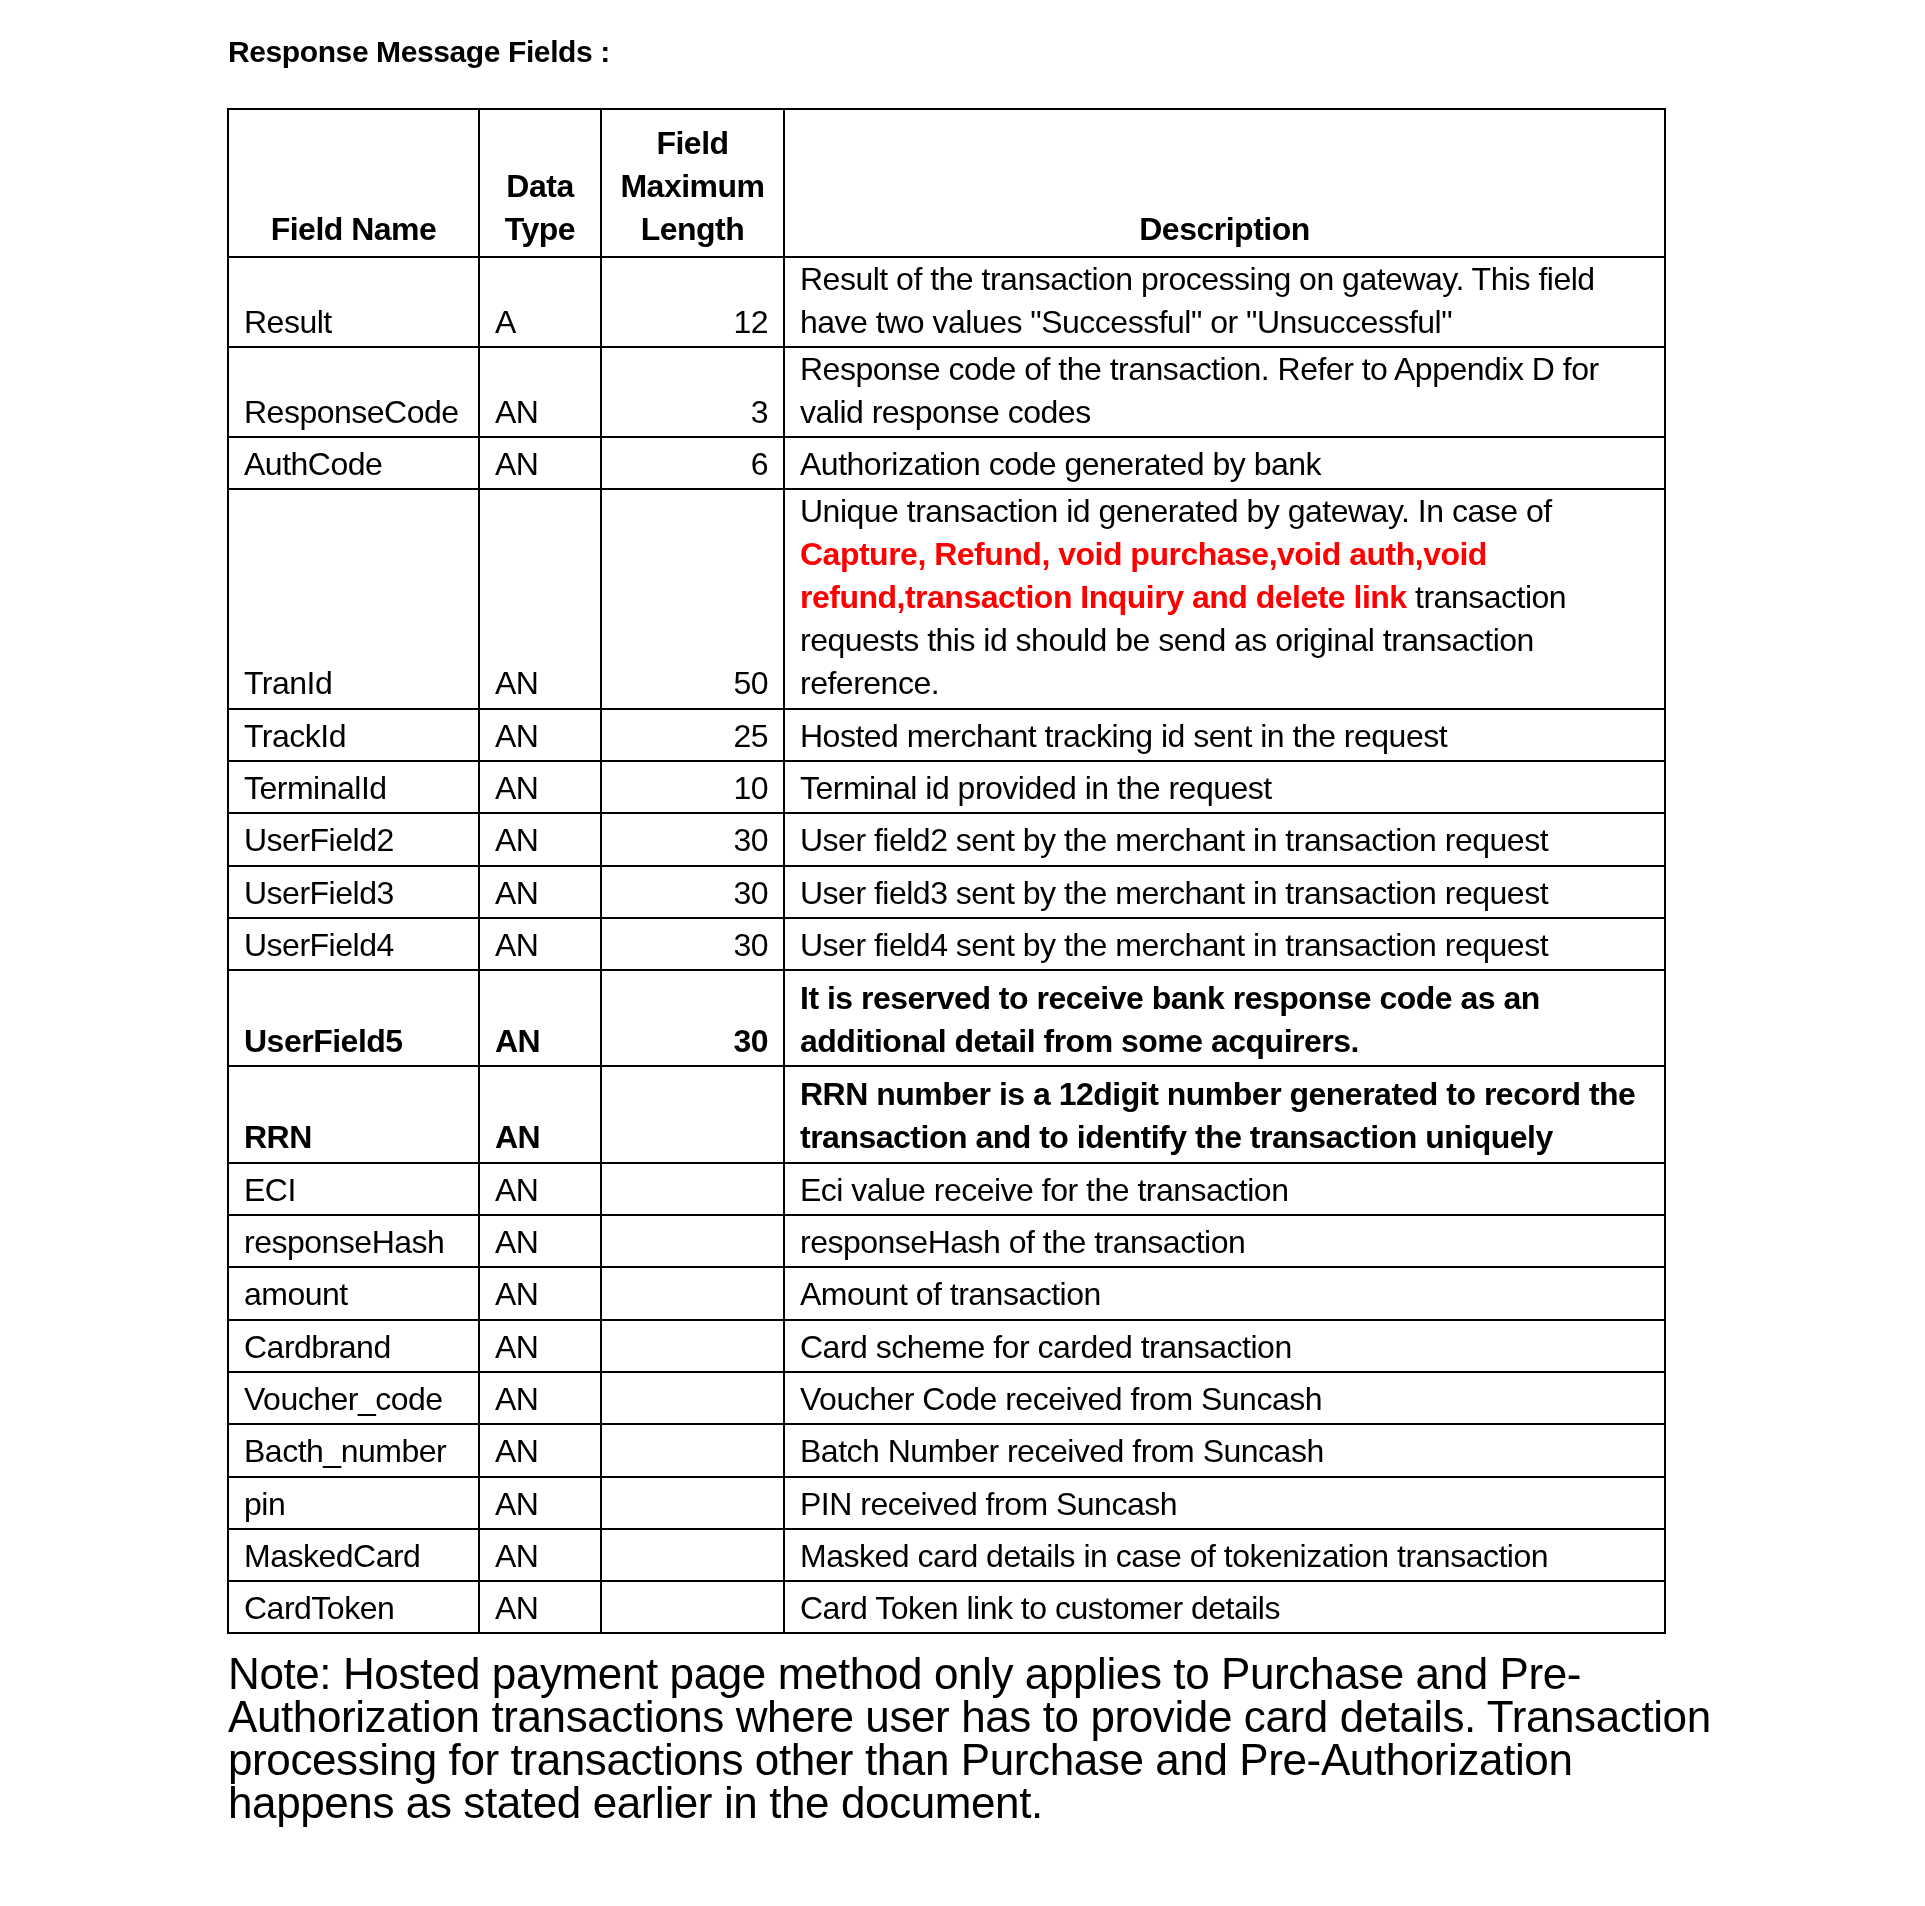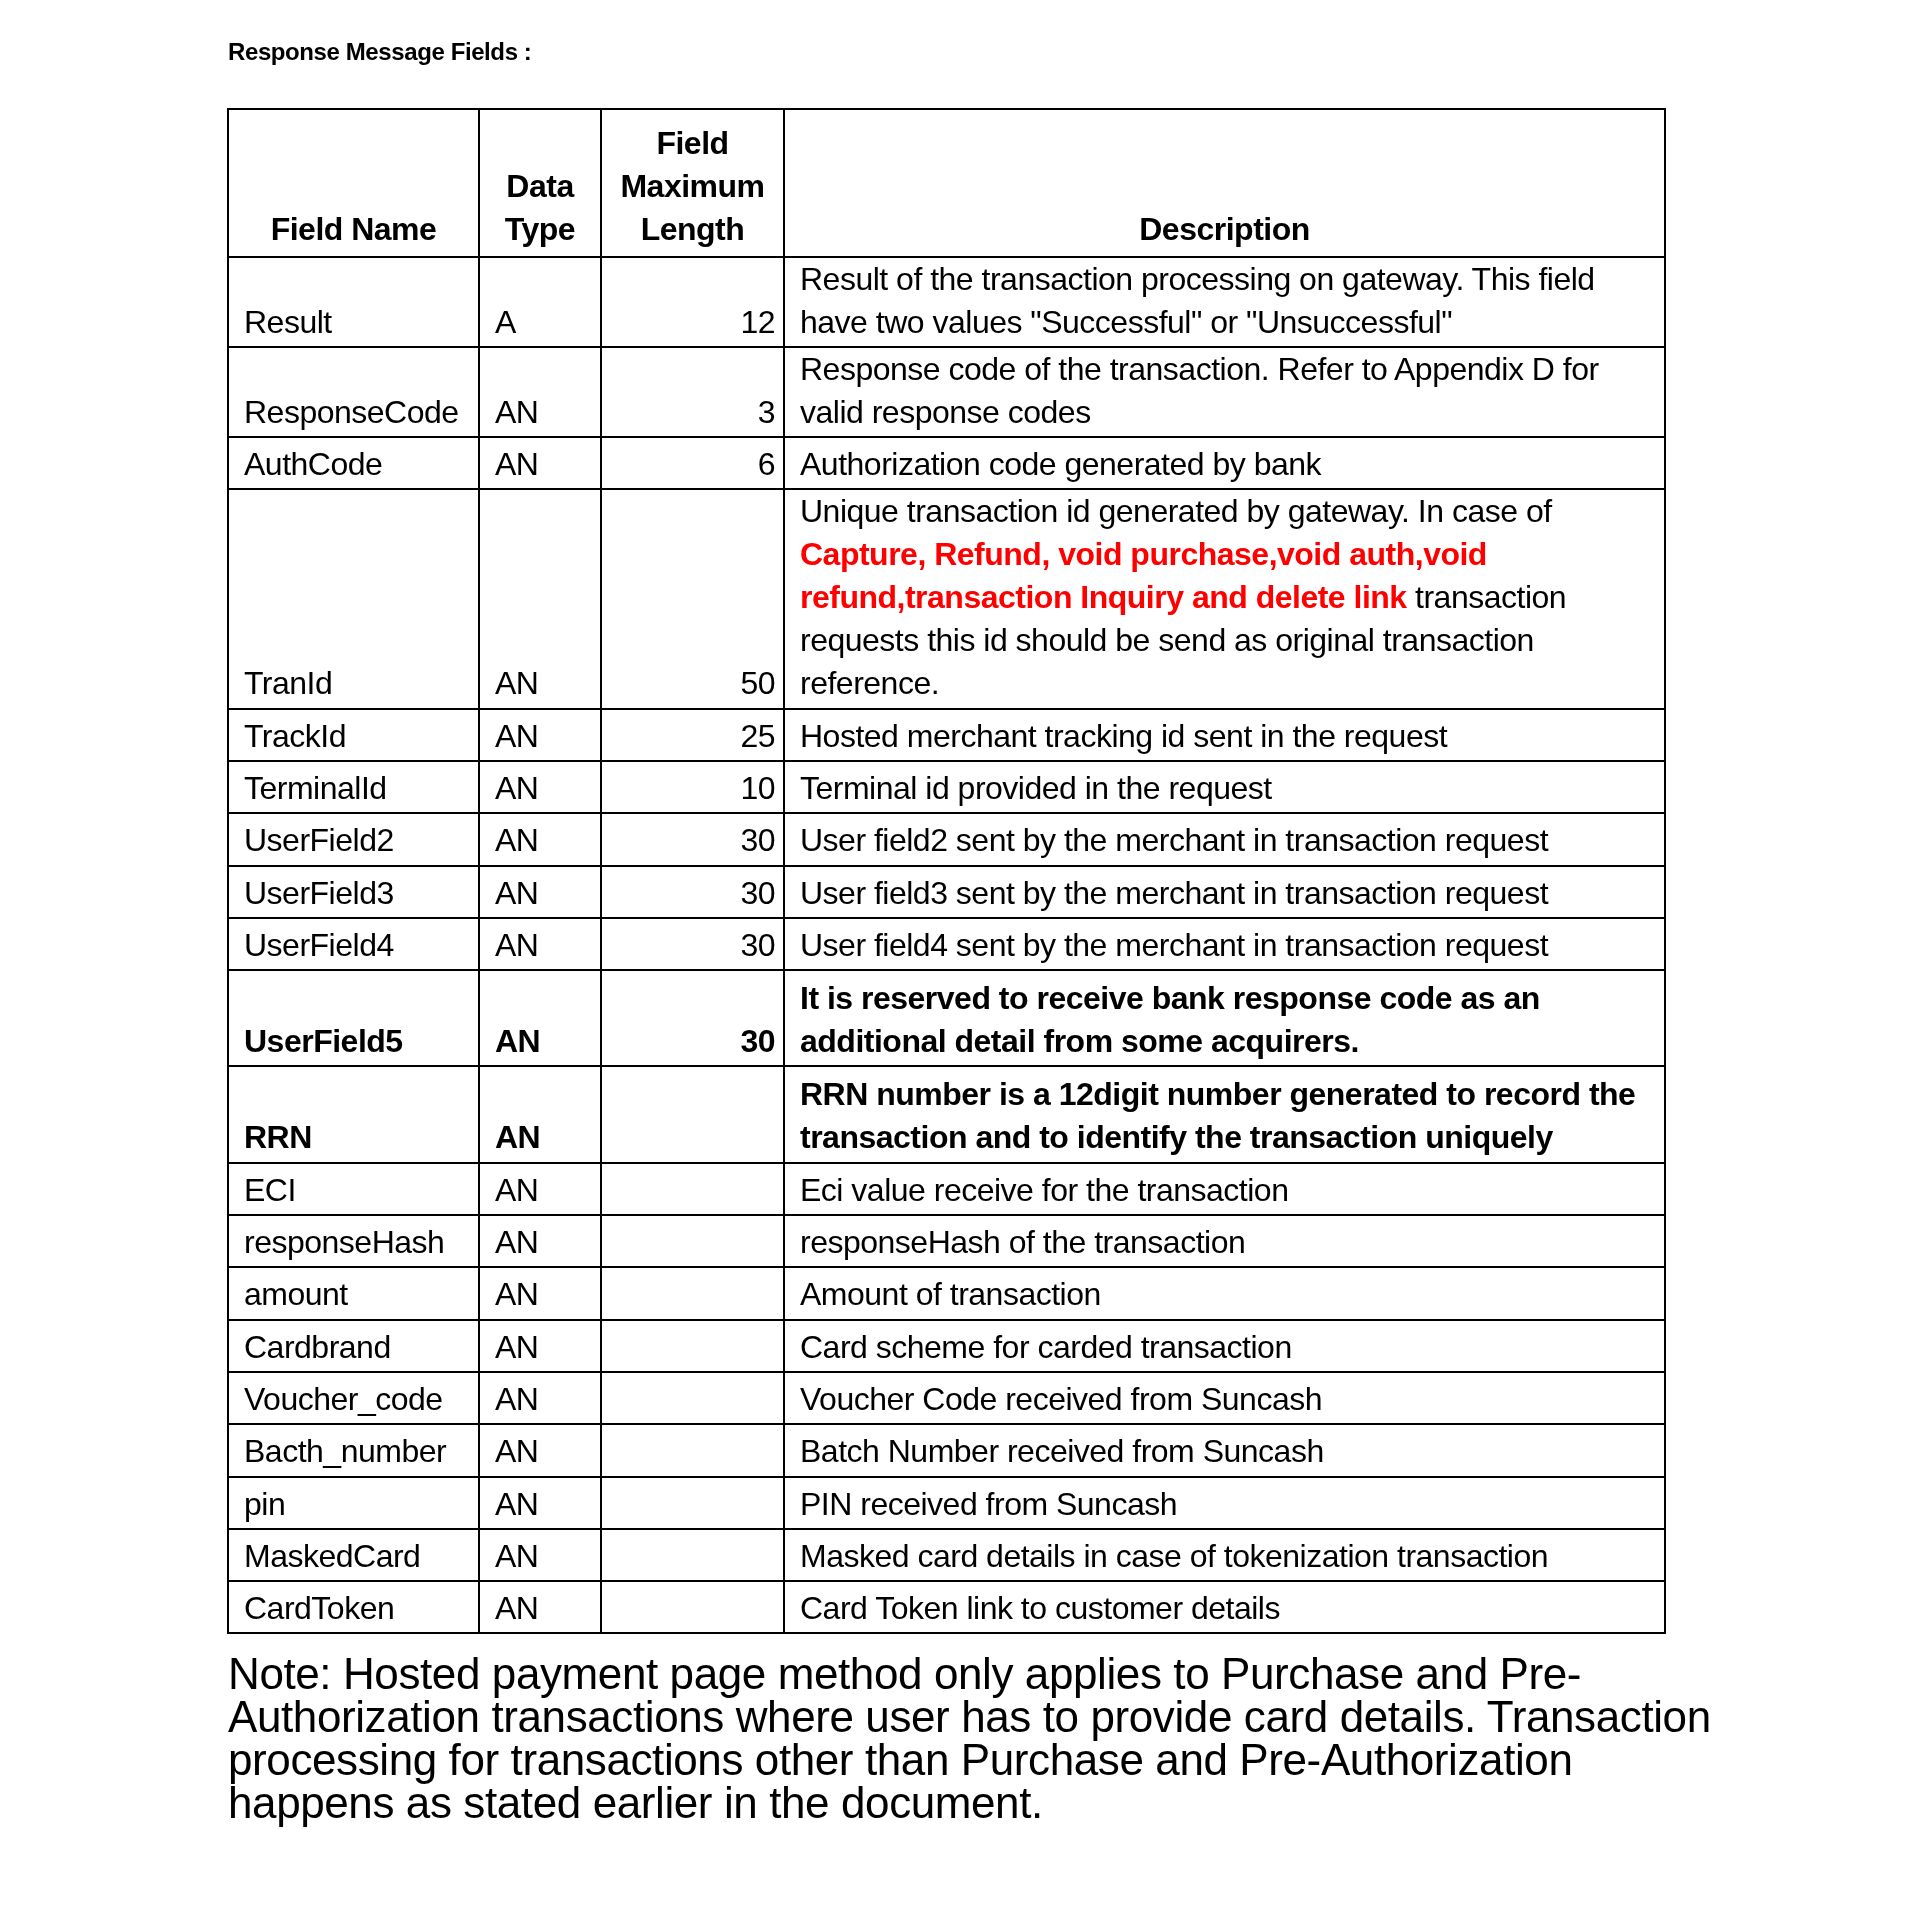--- a/index.html
+++ b/index.html
@@ -12,21 +12,21 @@
       height: 1906px;
       position: relative;
       overflow: hidden;
       font-family: "Liberation Sans", "DejaVu Sans", sans-serif;
       color: #000000;
     }
     .page-title {
       position: absolute;
       left: 228px;
       top: 33px;
-      font-size: 24px;
+      font-size: 30px;
       font-weight: bold;
       letter-spacing: -0.4px;
       line-height: 38px;
     }
     table.fields {
       position: absolute;
       left: 227px;
       top: 108px;
       width: 1436px;
       border-collapse: collapse;
@@ -48,21 +48,21 @@
       overflow: hidden;
     }
     table.fields th {
       font-weight: bold;
       height: 141px;
       padding-bottom: 4.5px;
       text-align: center;
     }
     table.fields td.num {
       text-align: right;
-      padding-right: 8px;
+      padding-right: 15px;
     }
     table.fields tr.h1 td { height: 48px; }
     table.fields tr.h2 td { height: 85px; margin-top: 12px; }
     table.fields tr.h2b td { height: 92px; font-weight: bold; }
     table.fields tr.h5 td { height: 211px; }
     .red-bold {
       color: #ff0000;
       font-weight: bold;
     }
     .note {

